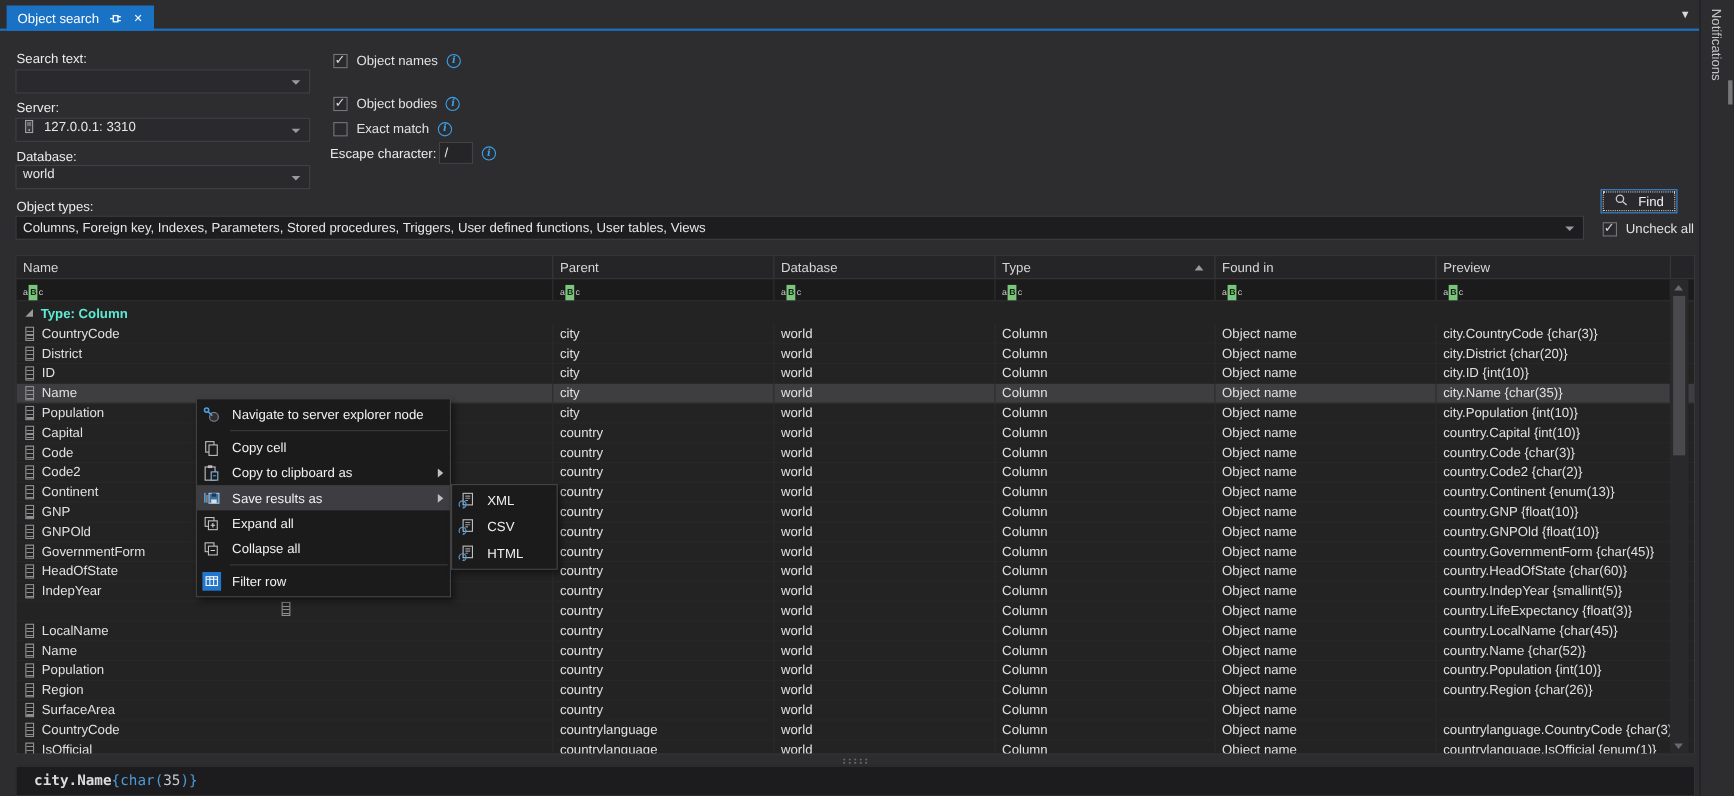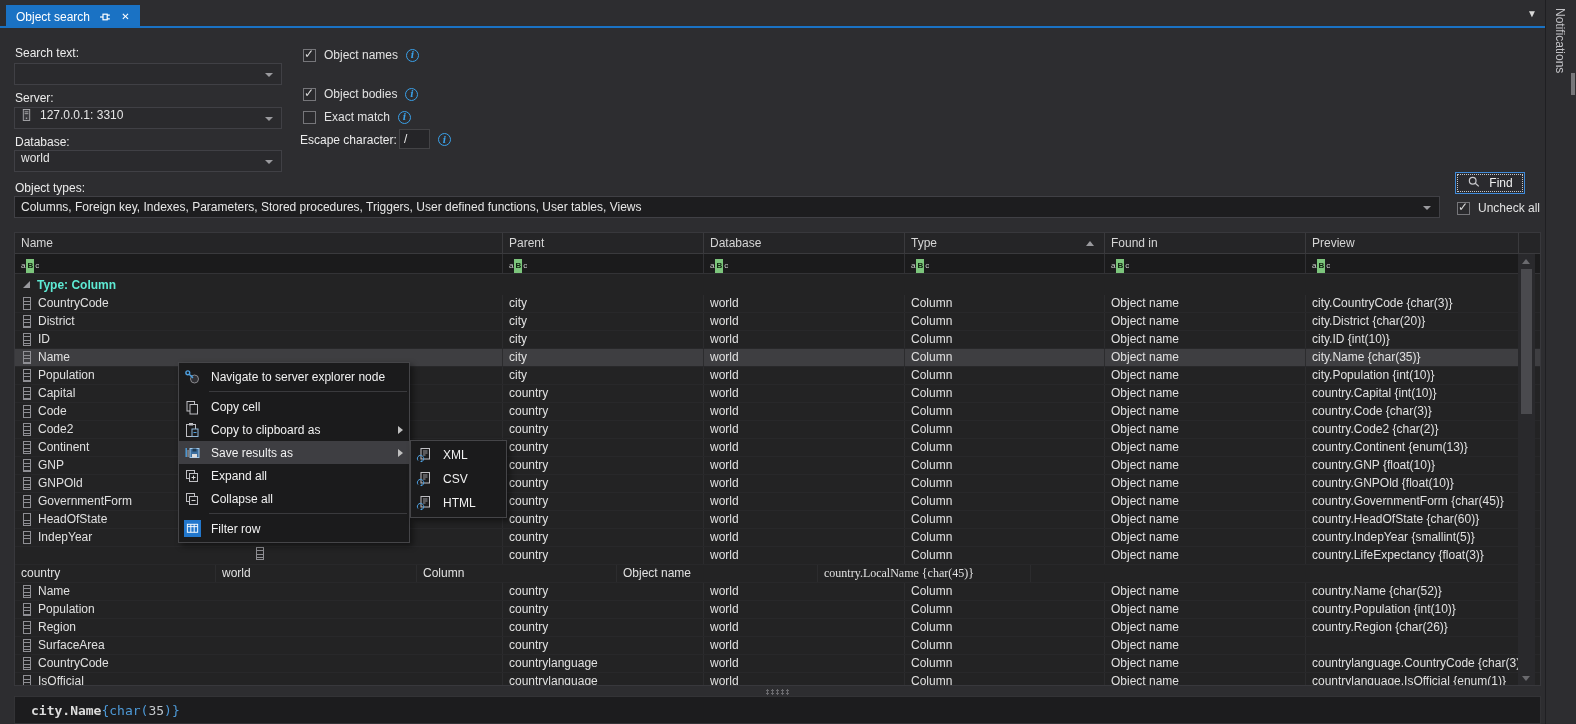--- a/index.html
+++ b/index.html
@@ -391,25 +391,29 @@
             <span class="colicon"></span>
             <span>LifeExpectancy</span>
           </div>
           <div class="cell" style="width: var(--w-parent);">country</div>
           <div class="cell" style="width: var(--w-db);">world</div>
           <div class="cell" style="width: var(--w-type);">Column</div>
           <div class="cell" style="width: var(--w-found);">Object name</div>
           <div class="cell" style="width: var(--w-prev);">country.LifeExpectancy {float(3)}</div>
         </div>
         <div class="g-row">
-          <div class="cell" style="width: var(--w-parent);">country</div>
-          <div class="cell" style="width: var(--w-db);">world</div>
-          <div class="cell" style="width: var(--w-type);">Column</div>
-          <div class="cell" style="width: var(--w-found);">Object name</div>
-          <div class="cell" style="width: var(--w-prev); font-family: Liberation Serif, serif;">country.LocalName {char(45)}</div>
+          <div class="cell namecell" style="width: var(--w-name);">
+            <span class="colicon"></span>
+            <span>LocalName</span>
+          </div>
+          <div class="cell" style="width: var(--w-parent);">country</div>
+          <div class="cell" style="width: var(--w-db);">world</div>
+          <div class="cell" style="width: var(--w-type);">Column</div>
+          <div class="cell" style="width: var(--w-found);">Object name</div>
+          <div class="cell" style="width: var(--w-prev);">country.LocalName {char(45)}</div>
         </div>
         <div class="g-row">
           <div class="cell namecell" style="width: var(--w-name);">
             <span class="colicon"></span>
             <span>Name</span>
           </div>
           <div class="cell" style="width: var(--w-parent);">country</div>
           <div class="cell" style="width: var(--w-db);">world</div>
           <div class="cell" style="width: var(--w-type);">Column</div>
           <div class="cell" style="width: var(--w-found);">Object name</div>

